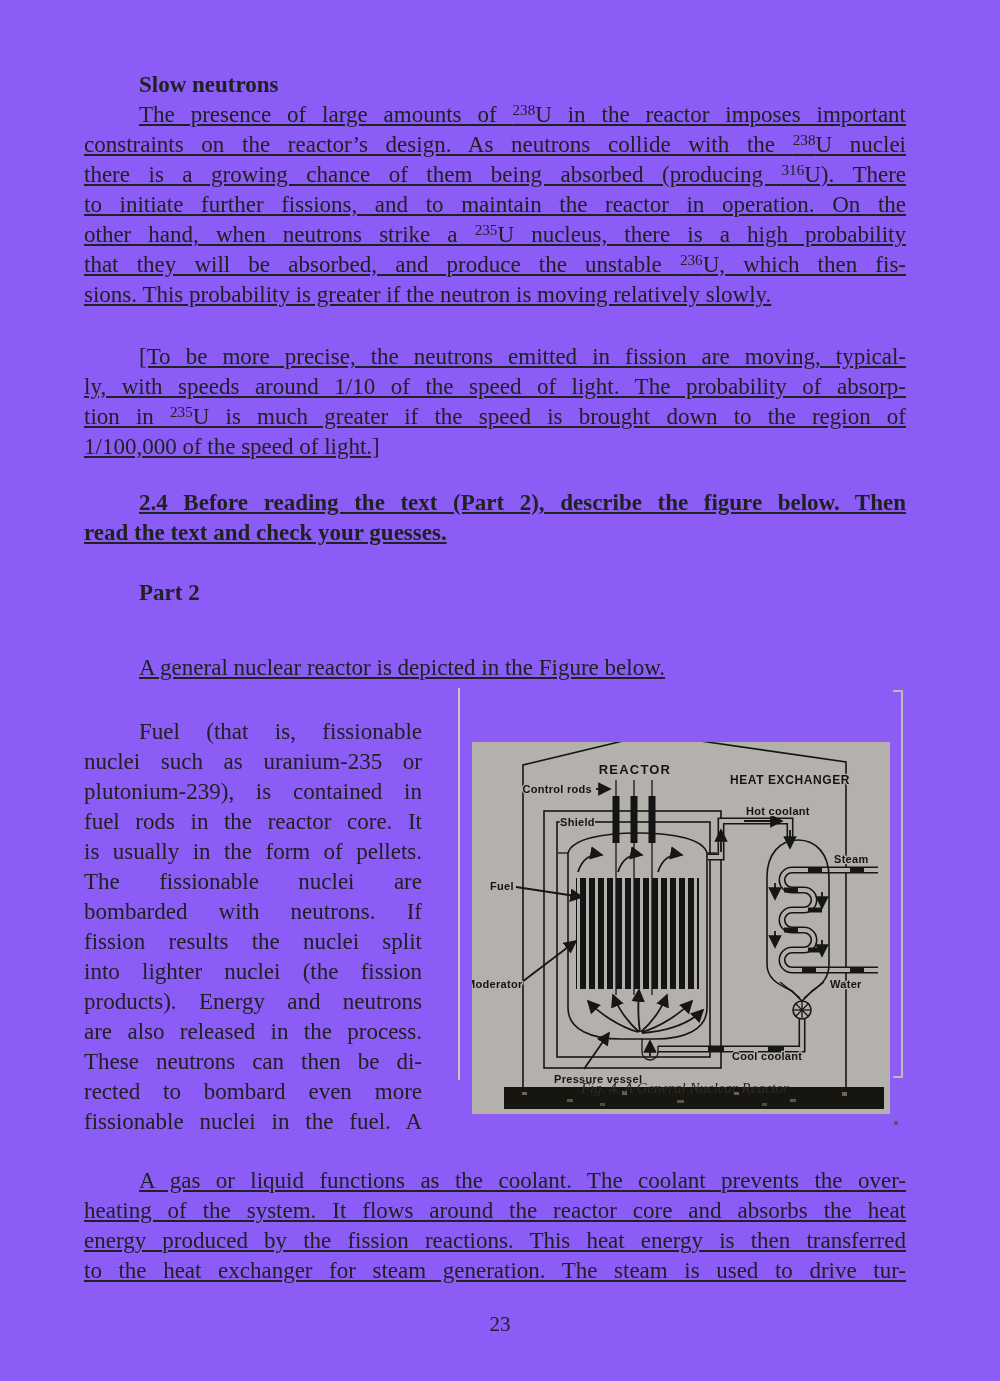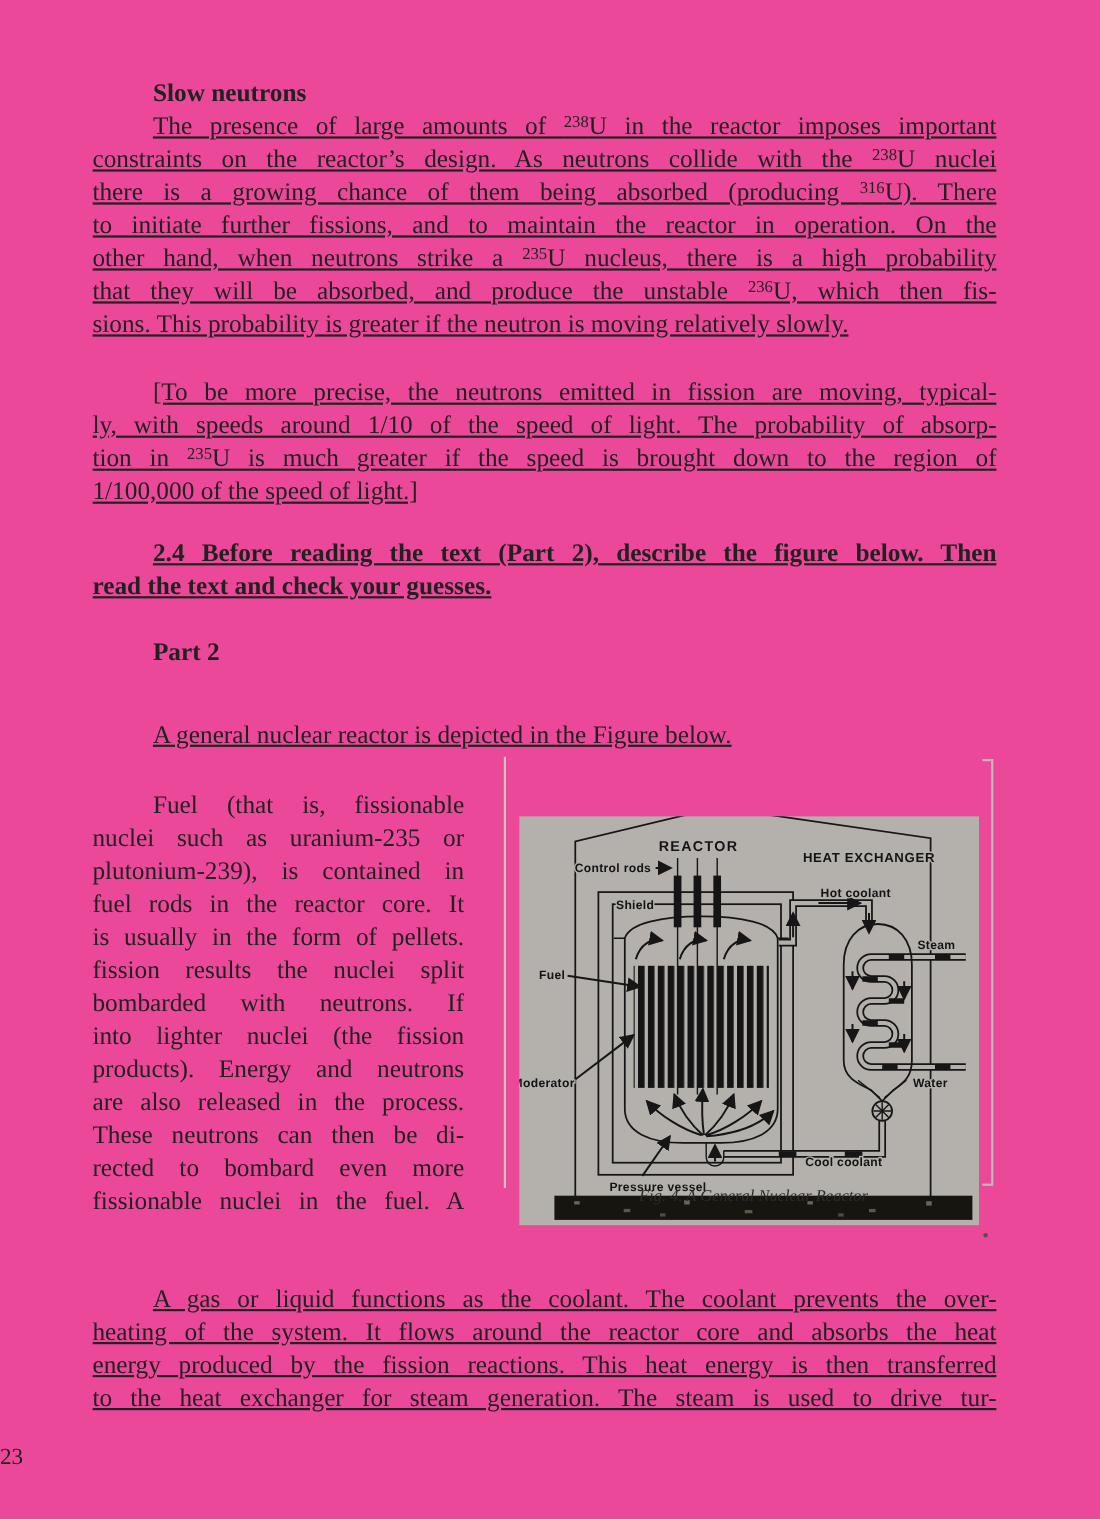--- a/index.html
+++ b/index.html
@@ -4,35 +4,35 @@
 <style>
   :root{
     --fig-bg:#b4b1ad;
     --ink:#161616;
     --ground:#17150f;
     --body-ink:#212121;
   }
   html,body{margin:0;padding:0;background:#888;}
   .page{
     position:relative;width:1000px;height:1381px;margin:0 auto;
-    background:#ec4899;overflow:hidden;
+    background:#8b5cf6;overflow:hidden;
     font-family:"Liberation Serif","DejaVu Serif",serif;
     color:var(--body-ink);
   }
   .tblock{position:absolute;left:84px;width:822px;font-size:23px;text-decoration:underline;}
   .tline{height:30px;line-height:30px;overflow:hidden;text-align:justify;text-align-last:justify;white-space:normal;}
   .tline.noj{text-align-last:left;}
   .para .tline:first-child{text-indent:55px;}
   .bold{font-weight:bold;}
   sup{font-size:0.66em;line-height:0;vertical-align:baseline;position:relative;top:-0.45em;}
   .heading{position:absolute;left:84px;width:822px;font-size:23px;font-weight:bold;height:30px;line-height:30px;text-indent:55px;}
   .leftcol{position:absolute;left:84px;top:717px;width:338px;font-size:23px;}
   .figwrap{position:absolute;left:472px;top:700px;width:418px;height:372px;margin-top:42px;}
   .caption{position:absolute;left:460px;top:1080px;width:450px;text-align:center;font-style:italic;font-size:15px;color:#2a2a2a;}
-  .pagenum{position:absolute;left:0;top:1312px;width:1000px;font-size:21px;}
+  .pagenum{position:absolute;left:0;top:1312px;width:1000px;text-align:center;font-size:21px;}
   .rule-v{position:absolute;background:#c7c5c1;}
   .tick{position:absolute;background:#bdbbb7;}
   .dot{position:absolute;width:4px;height:4px;border-radius:2px;background:#55524e;}
   
   .figsvg .ink{stroke:var(--ink);fill:none;stroke-width:1.6;}
   .figsvg .ink2{stroke:var(--ink);fill:none;stroke-width:1.3;}
   .figsvg .pipe-out{stroke:var(--ink);fill:none;stroke-width:7;}
   .figsvg .pipe-in{stroke:var(--fig-bg);fill:none;stroke-width:3.8;}
   .figsvg .dash{stroke:var(--ink);stroke-width:5;}
   .figsvg .arrow{stroke:var(--ink);fill:none;stroke-width:1.8;}
@@ -78,22 +78,23 @@
   <div class="tblock para" style="top:653px">
       <div class="tline noj">A general nuclear reactor is depicted in the Figure below.</div>
     </div>
 
   <div class="leftcol para">
       <div class="tline">Fuel (that is, fissionable</div>
       <div class="tline">nuclei such as uranium-235 or</div>
       <div class="tline">plutonium-239), is contained in</div>
       <div class="tline">fuel rods in the reactor core. It</div>
       <div class="tline">is usually in the form of pellets.</div>
+      <div class="tline">The fissionable nuclei are</div>
+      <div class="tline">bombarded with neutrons. If</div>
       <div class="tline">fission results the nuclei split</div>
-      <div class="tline">bombarded with neutrons. If</div>
       <div class="tline">into lighter nuclei (the fission</div>
       <div class="tline">products). Energy and neutrons</div>
       <div class="tline">are also released in the process.</div>
       <div class="tline">These neutrons can then be di-</div>
       <div class="tline">rected to bombard even more</div>
       <div class="tline">fissionable nuclei in the fuel. A</div>
     </div>
 
   <div class="rule-v" style="left:458px;top:688px;width:2px;height:392px"></div>
   <div class="rule-v" style="left:901px;top:690px;width:2px;height:388px;background:#bdbbb7"></div>

